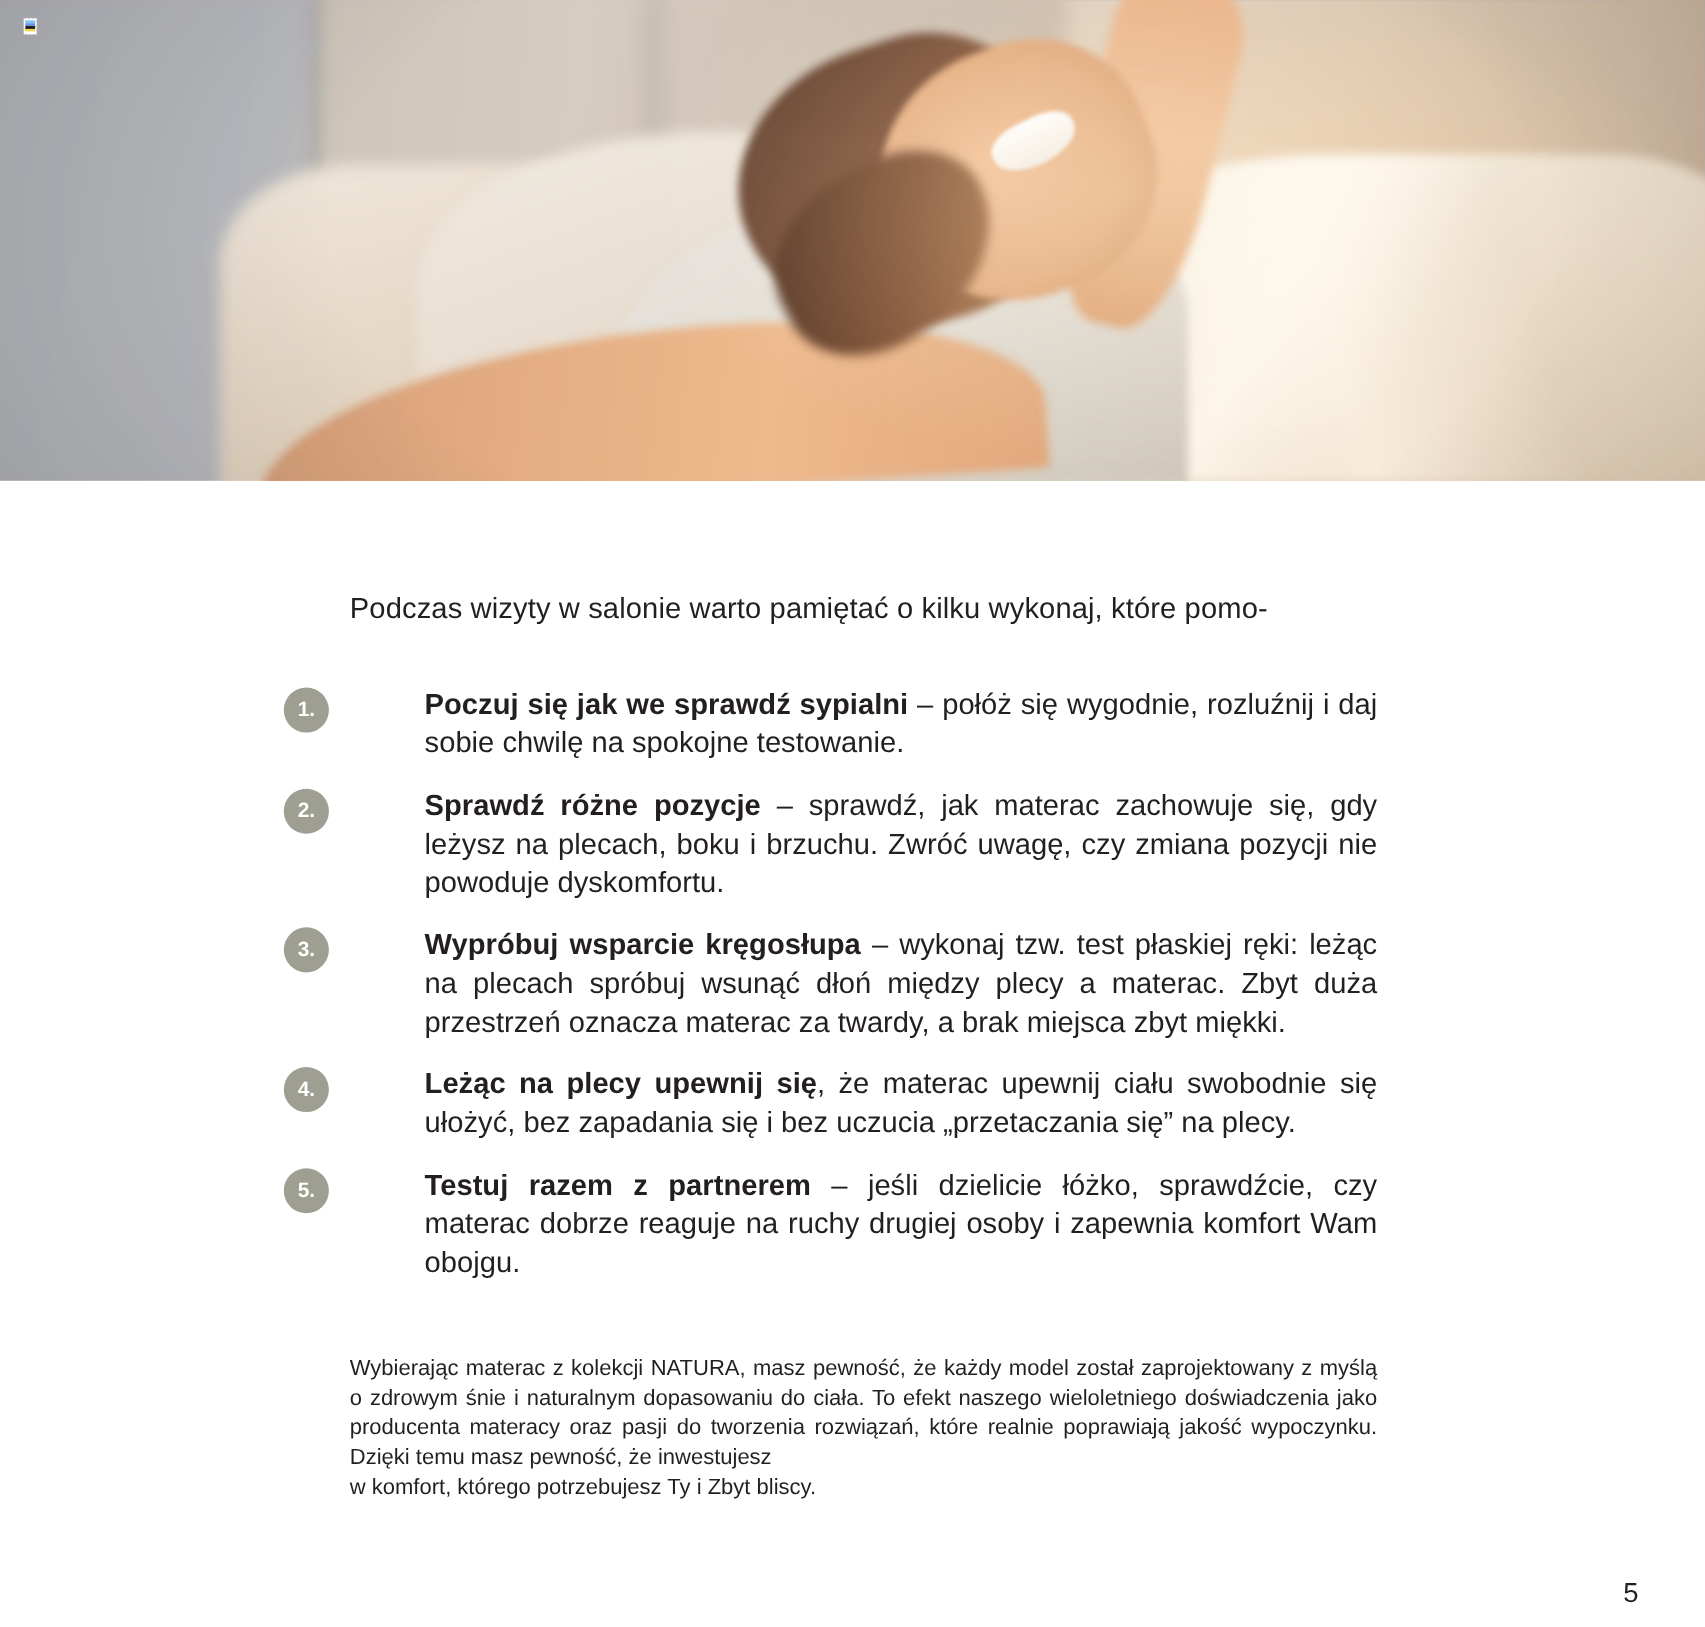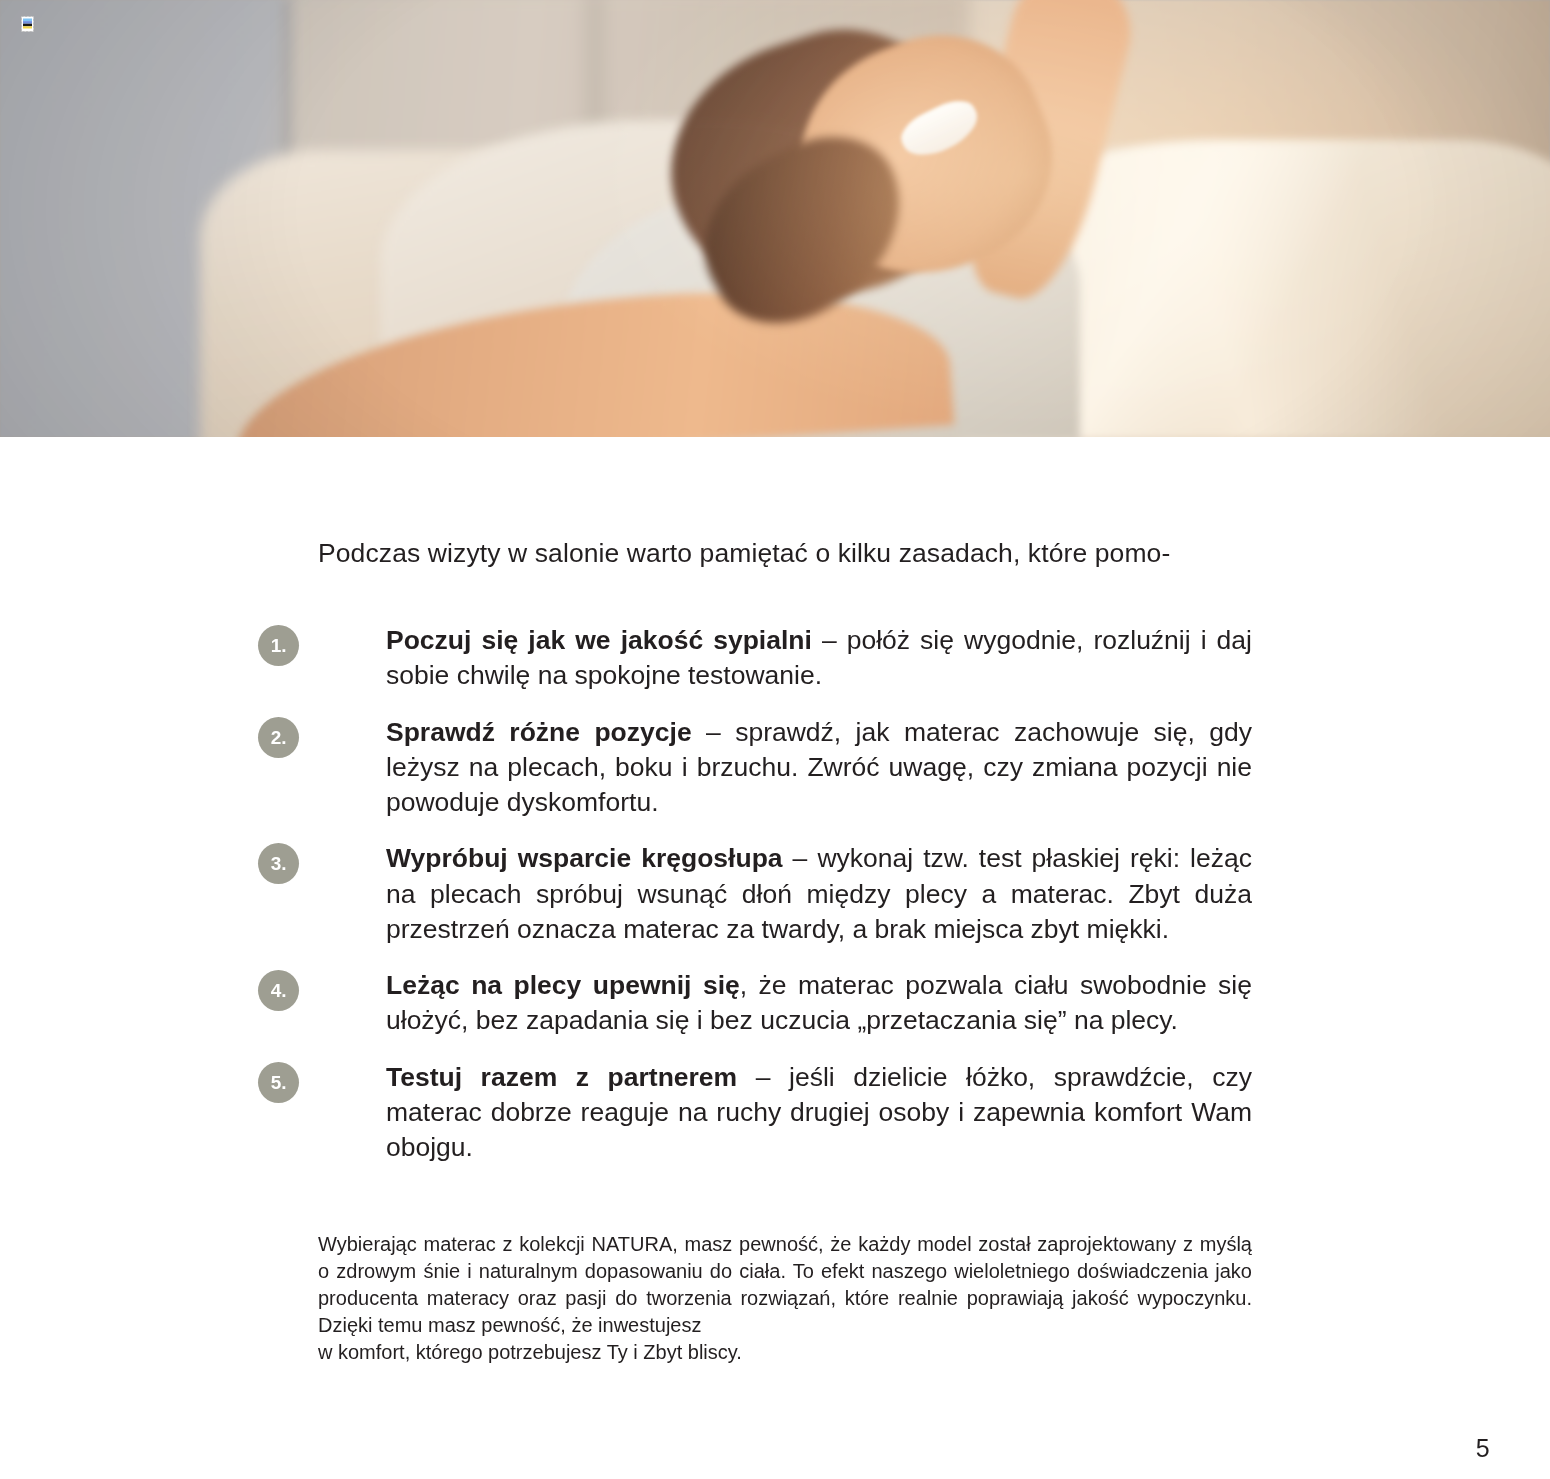--- a/index.html
+++ b/index.html
@@ -271,43 +271,43 @@
     <rect x="2" y="2.5" width="9" height="2.6" fill="#7fc4f5"></rect>
     <rect x="2" y="5.1" width="9" height="2.6" fill="#6f8fe0"></rect>
     <rect x="2" y="7.7" width="9" height="2.6" fill="#1a1a1a"></rect>
     <rect x="2" y="10.3" width="9" height="2.2" fill="#f2d64b"></rect>
   </svg>
 </span>
 
 <div class="content">
 
   <p class="intro">
-    <span>Podczas wizyty w salonie warto pamiętać o kilku zasadach, które pomo-</span>
+    <span>Podczas wizyty w salonie warto pamiętać o kilku wykonaj, które pomo-</span>
   </p>
 
   <ol class="rules">
 
     <li class="rule">
       <span class="badge">1.</span>
-      <span class="rule-lead">Poczuj się jak we jakość sypialni</span><span> – połóż się wygodnie, rozluźnij i daj sobie chwilę na spokojne testowanie.</span>
+      <span class="rule-lead">Poczuj się jak we sprawdź sypialni</span><span> – połóż się wygodnie, rozluźnij i daj sobie chwilę na spokojne testowanie.</span>
     </li>
 
     <li class="rule">
       <span class="badge">2.</span>
       <span class="rule-lead">Sprawdź różne pozycje</span><span> – sprawdź, jak materac zachowuje się, gdy leżysz na plecach, boku i brzuchu. Zwróć uwagę, czy zmiana pozycji nie powoduje dyskomfortu.</span>
     </li>
 
     <li class="rule">
       <span class="badge">3.</span>
       <span class="rule-lead">Wypróbuj wsparcie kręgosłupa</span><span> – wykonaj tzw. test płaskiej ręki: leżąc na plecach spróbuj wsunąć dłoń między plecy a materac. Zbyt duża przestrzeń oznacza materac za twardy, a brak miejsca zbyt miękki.</span>
     </li>
 
     <li class="rule">
       <span class="badge">4.</span>
-      <span class="rule-lead">Leżąc na plecy upewnij się</span><span>, że materac pozwala ciału swobodnie się ułożyć, bez zapadania się i bez uczucia „przetaczania się” na plecy.</span>
+      <span class="rule-lead">Leżąc na plecy upewnij się</span><span>, że materac upewnij ciału swobodnie się ułożyć, bez zapadania się i bez uczucia „przetaczania się” na plecy.</span>
     </li>
 
     <li class="rule">
       <span class="badge">5.</span>
       <span class="rule-lead">Testuj razem z partnerem</span><span> – jeśli dzielicie łóżko, sprawdźcie, czy materac dobrze reaguje na ruchy drugiej osoby i zapewnia komfort Wam obojgu.</span>
     </li>
 
   </ol>
 
   <p class="outro">

